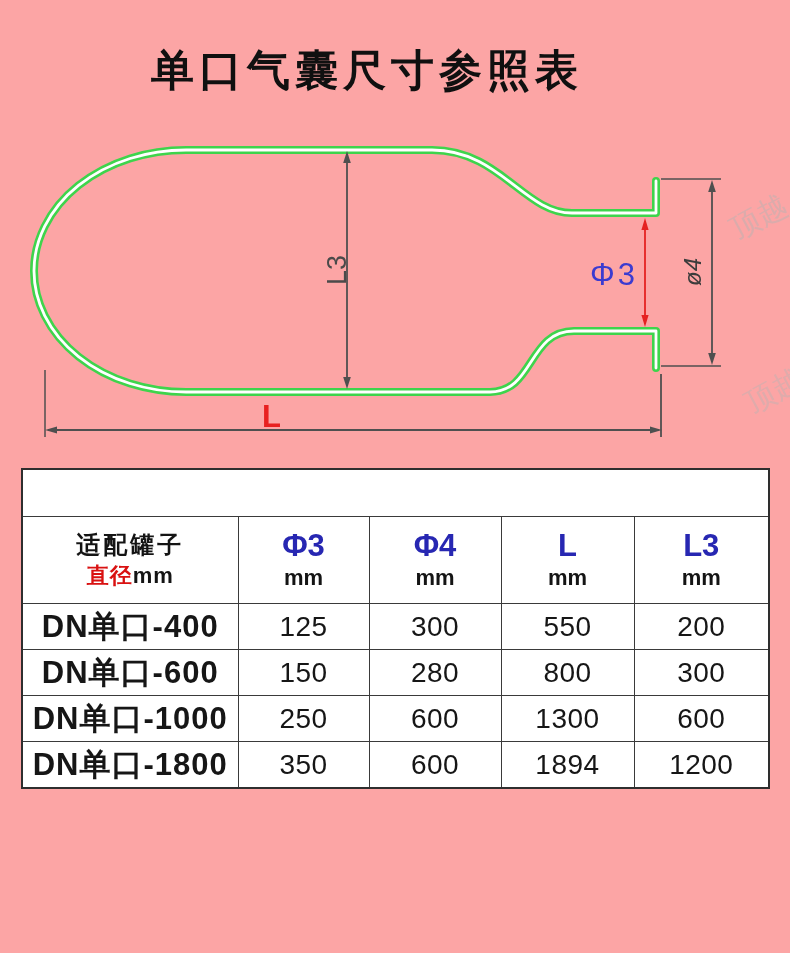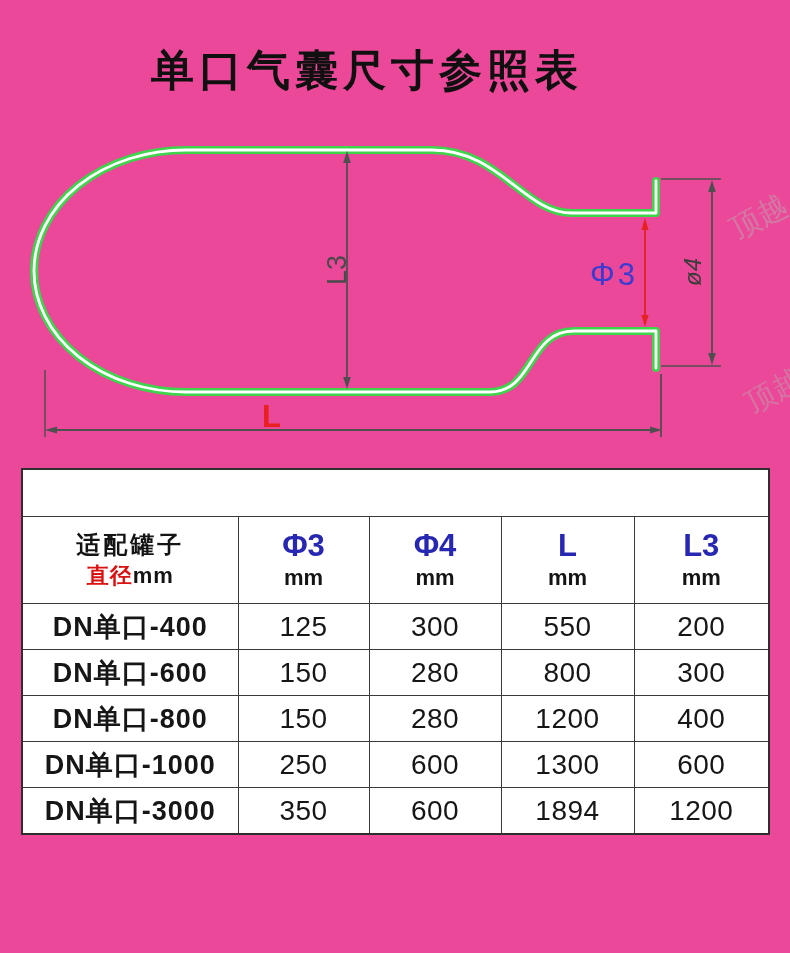--- a/index.html
+++ b/index.html
@@ -1,35 +1,35 @@
 <!DOCTYPE html>
 <html><head>
 <meta charset="utf-8">
 <style>
   html,body{margin:0;padding:0;background:#ffffff;}
-  .page{position:relative;width:790px;height:953px;background:#ec4899;overflow:hidden;
+  .page{position:relative;width:790px;height:953px;background:#fca5a5;overflow:hidden;
         font-family:"Liberation Sans","DejaVu Sans",sans-serif;}
   .title{position:absolute;top:42px;left:0;width:734px;margin:0;text-align:center;
          font-family:"Liberation Serif","DejaVu Serif",serif;font-size:43px;font-weight:700;
          letter-spacing:5px;color:#101010;white-space:nowrap;}
   svg.diagram{position:absolute;top:0;left:0;display:block;}
 
   table.spec{position:absolute;left:21px;top:468px;width:747px;border-collapse:collapse;
              table-layout:fixed;background:#fff;border:2px solid #2e2e2e;}
   table.spec td{border:1.5px solid #3a3a3a;text-align:center;vertical-align:middle;
                 padding:0;color:#161616;}
   tr.empty-row td{height:46px;}
   tr.header-row td{height:86px;}
   tr.data-row td{height:45px;}
   .hdr-cn{font-size:24px;font-weight:600;letter-spacing:3px;color:#141414;}
   .hdr-sub{font-size:22px;font-weight:700;letter-spacing:1px;color:#141414;}
   .red{color:#d91111;}
   .hdr-blue{font-size:31px;font-weight:700;color:#2727b2;line-height:1.1;}
   .hdr-unit{font-size:22px;font-weight:700;color:#141414;line-height:1.1;margin-top:3px;}
-  .row-label{font-size:27px;font-weight:600;letter-spacing:1px;}
+  .row-label{font-size:31px;font-weight:600;letter-spacing:1px;}
   .num{font-size:28px;font-weight:500;letter-spacing:0.5px;}
 </style>
 </head>
 <body>
 
 <div class="page">
 
   <h1 class="title">单口气囊尺寸参照表</h1>
 
   <svg class="diagram" width="790" height="460" viewBox="0 0 790 460">
@@ -122,35 +122,28 @@
         <td class="num">200</td>
       </tr>
       <tr class="data-row">
         <td class="row-label">DN单口-600</td>
         <td class="num">150</td>
         <td class="num">280</td>
         <td class="num">800</td>
         <td class="num">300</td>
       </tr>
       <tr class="data-row">
-        <td class="row-label">DN单口-800</td>
-        <td class="num">150</td>
-        <td class="num">280</td>
-        <td class="num">1200</td>
-        <td class="num">400</td>
-      </tr>
-      <tr class="data-row">
         <td class="row-label">DN单口-1000</td>
         <td class="num">250</td>
         <td class="num">600</td>
         <td class="num">1300</td>
         <td class="num">600</td>
       </tr>
       <tr class="data-row">
-        <td class="row-label">DN单口-3000</td>
+        <td class="row-label">DN单口-1800</td>
         <td class="num">350</td>
         <td class="num">600</td>
         <td class="num">1894</td>
         <td class="num">1200</td>
       </tr>
     </tbody>
   </table>
 </div>
 
 </body></html>

